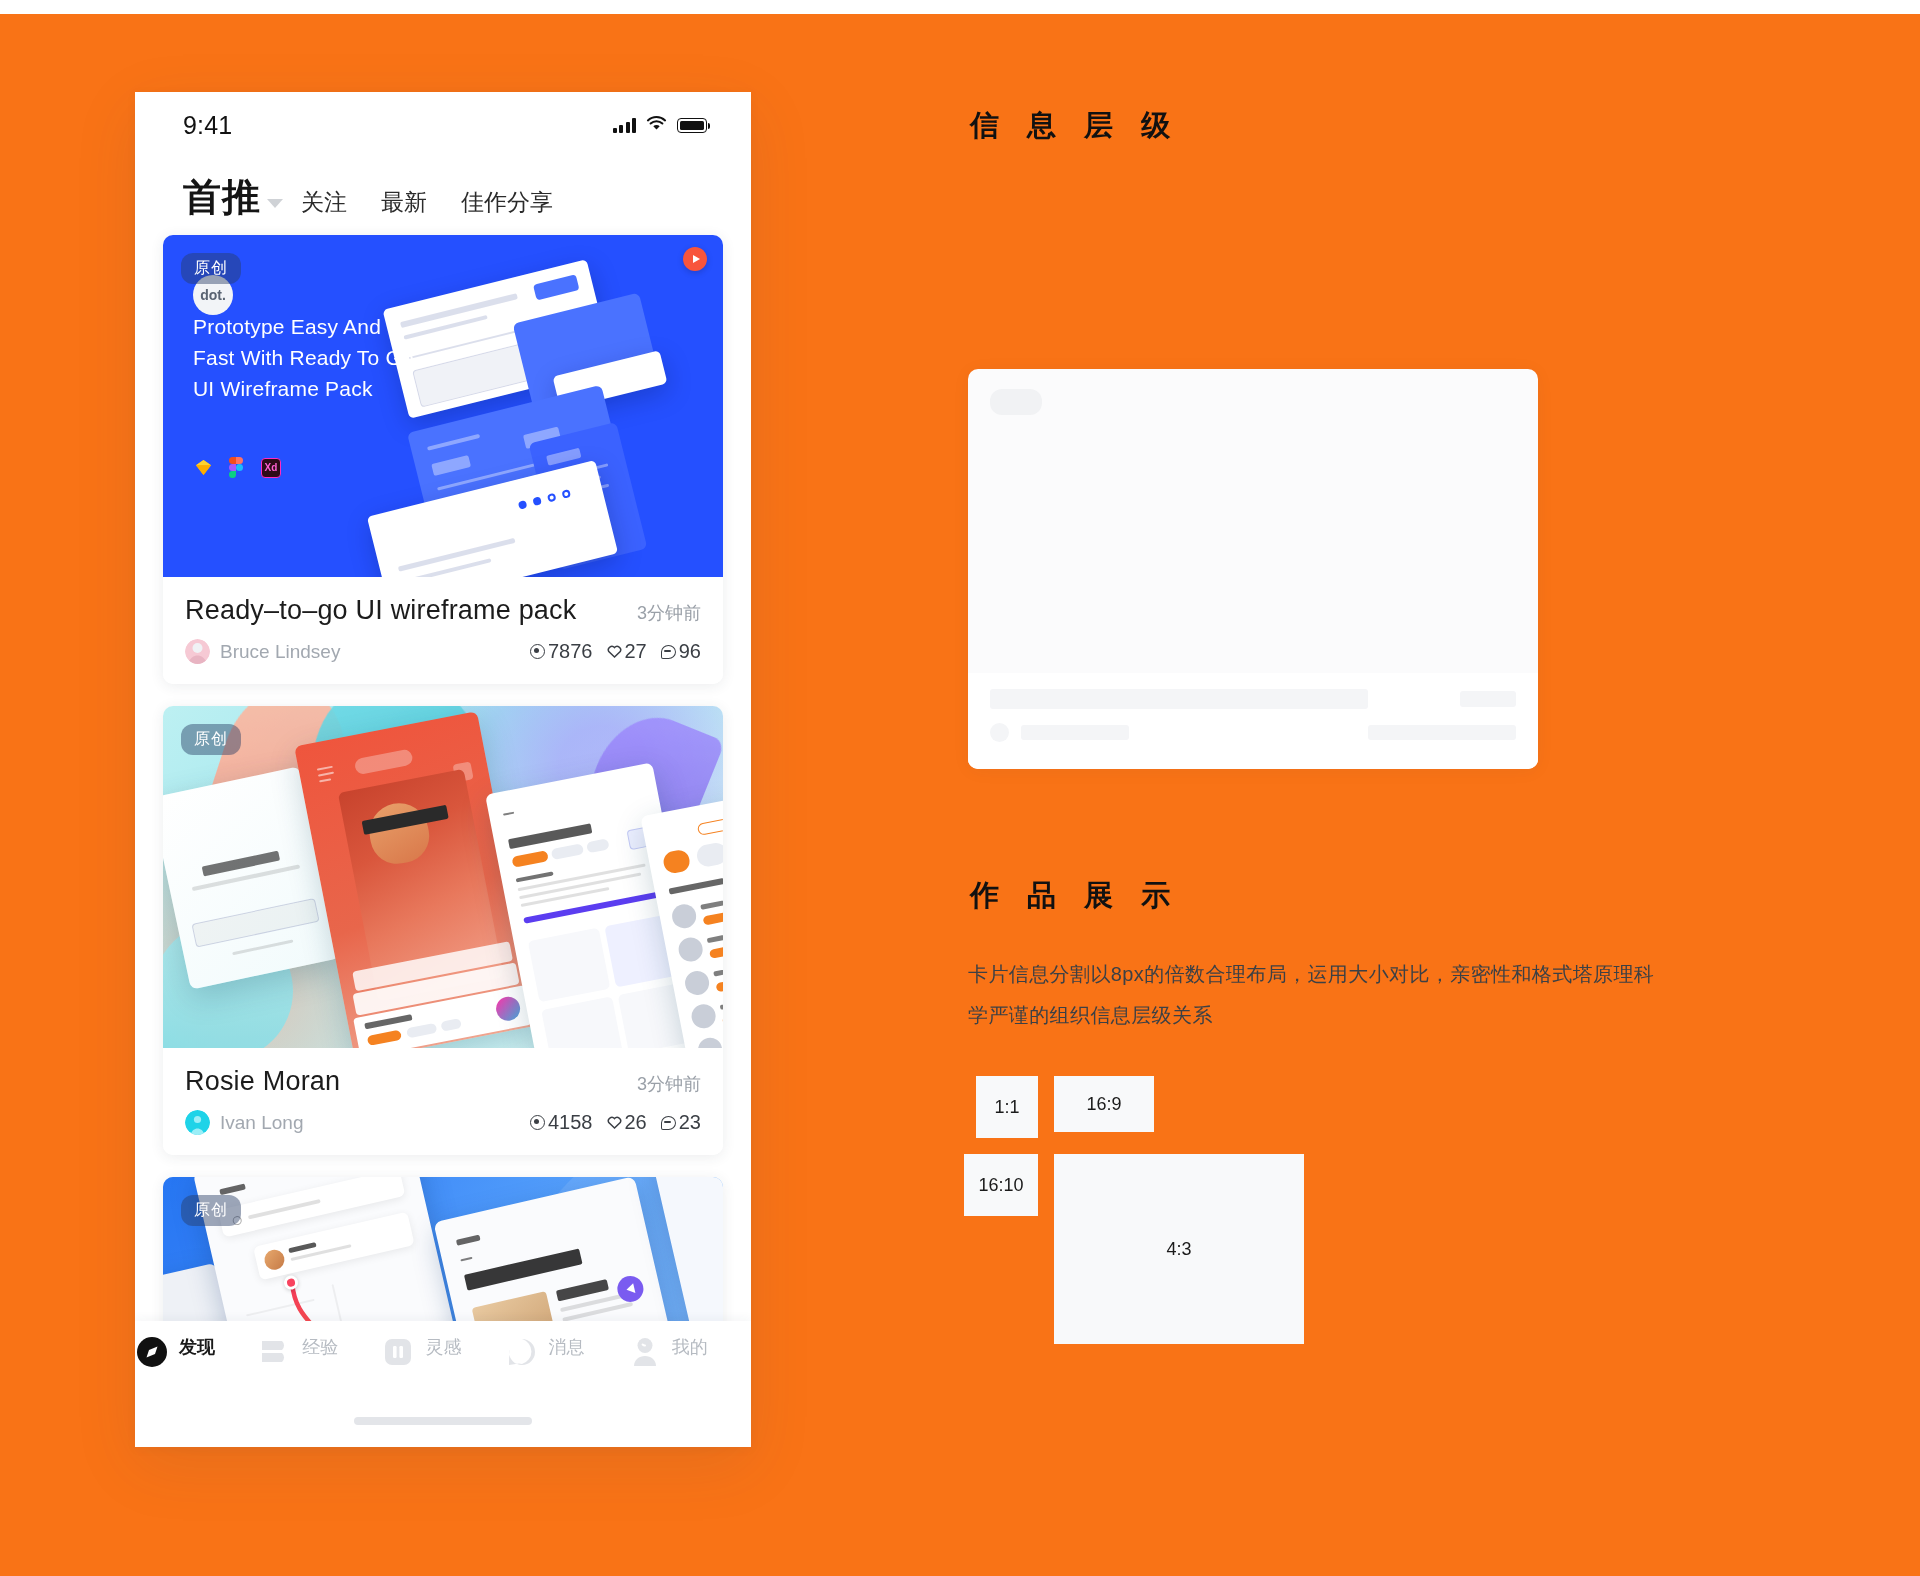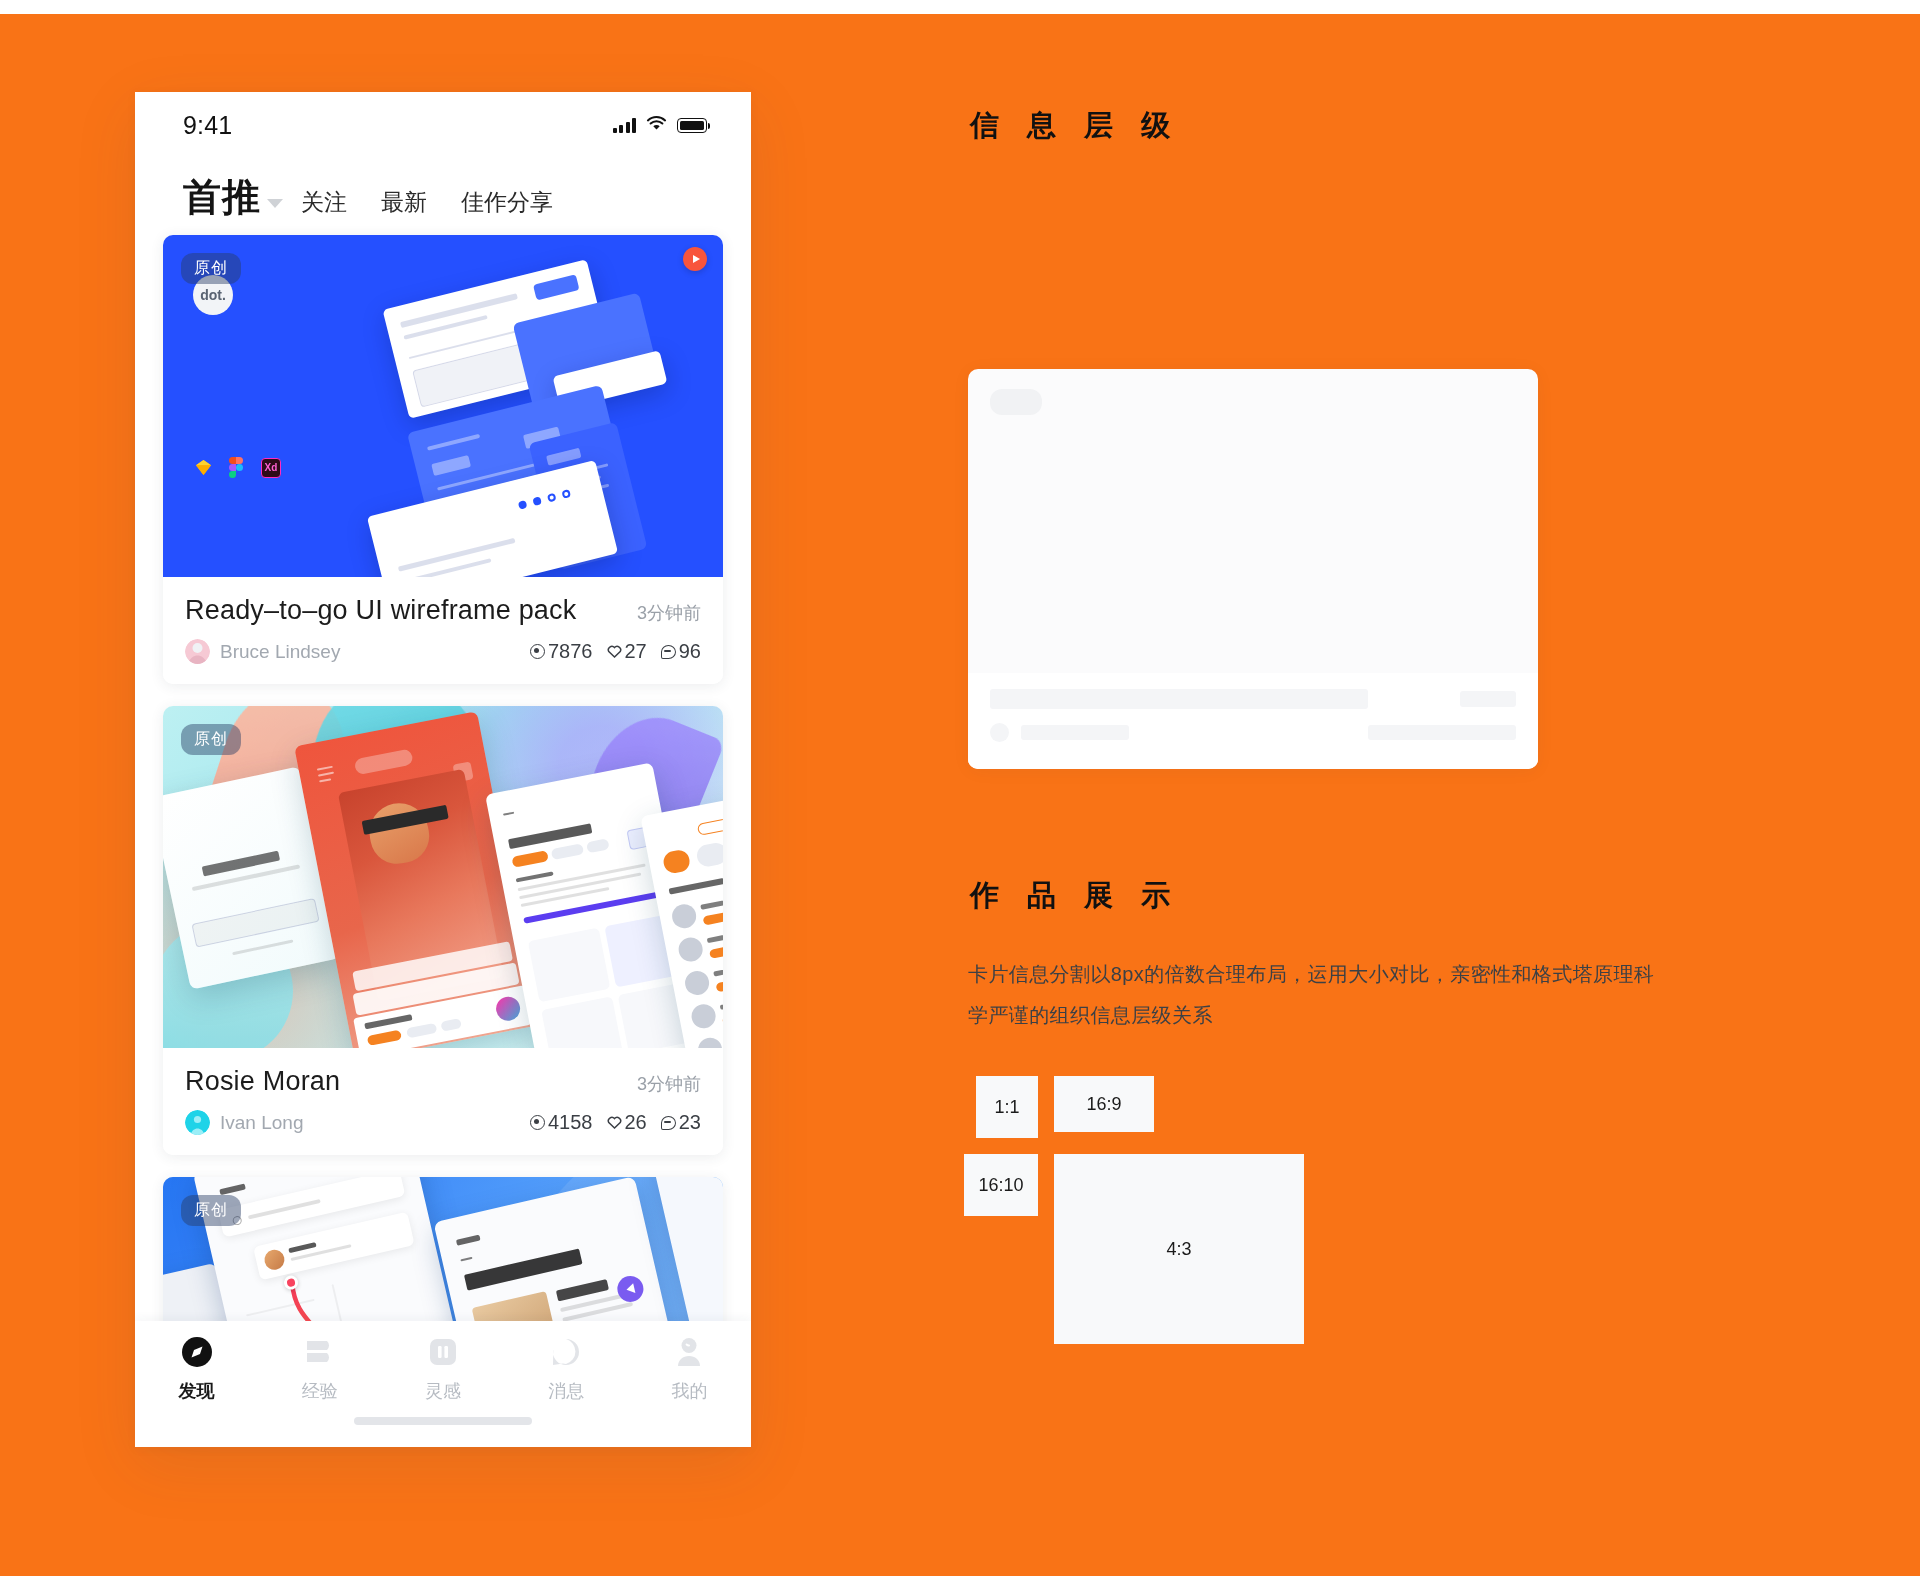--- a/index.html
+++ b/index.html
@@ -135,21 +135,21 @@
   .heart svg { display:block; }
   .cmt { width:15px;height:14px;border:1.8px solid #3b3f45;border-radius:50% 50% 50% 2px; position:relative; display:inline-block;}
   .cmt::after{content:"";position:absolute;left:2.6px;top:4.6px;width:7px;height:1.8px;background:#3b3f45;border-radius:1px;}
 
   
   .tabbar {
     position:absolute; left:0; bottom:0; width: 616px; height: 126px;
     background:#fff; display:flex; align-items:flex-start; padding-top: 14px;
     box-shadow: 0 -2px 10px rgba(40,50,70,.05);
   }
-  .tabitem { flex:1; display:flex; flex-direction:column; align-items:center; gap: 10px; }
+  .tabitem { flex:1; display:flex; flex-direction:row; align-items:flex-start; gap: 10px; }
   .tabitem .tlab { font-size: 18px; color:#b6bbc2; }
   .tabitem.active .tlab { color:#1a1a1a; font-weight:700; }
   .tico { width: 34px; height: 34px; display:flex; align-items:center; justify-content:center; }
   .home-ind { position:absolute; left:50%; transform:translateX(-50%); bottom: 22px;
               width: 178px; height: 8px; border-radius: 4px; background:#e3e5e9; }
 
   
   .right { position:absolute; left: 968px; top: 0; width: 820px; }
   .sec-head { position:relative; display:inline-block; font-size: 29px; font-weight:700;
               color:#111; letter-spacing: 10px; padding: 0 4px 0 2px; }
@@ -244,20 +244,21 @@
               <div class="wl" style="left:18px;top:56px;width:120px;height:5px;"></div>
               <div class="wl" style="left:18px;top:70px;width:92px;height:4px;"></div>
               <div class="dots4" style="left:150px;top:22px;">
                 <i class="fill"></i>
                   <i class="fill"></i>
                   <i></i>
                   <i></i>
               </div>
             </div>
 
+            <div class="headline">Prototype Easy And Fast With Ready To Go UI Wireframe Pack</div>
 
             <div class="tools">
               <span class="ic-sketch">
                 <svg width="19" height="19" viewBox="0 0 19 19">
                     <path d="M9.5 2 17 7.2 9.5 17 2 7.2Z" fill="#fdb300"></path>
                     <path d="M9.5 2 17 7.2H2Z" fill="#fdd231"></path>
                     <path d="M2 7.2h15L9.5 17Z" fill="#fdad00"></path>
                   </svg>
               </span>
               <span class="ic-figma">

